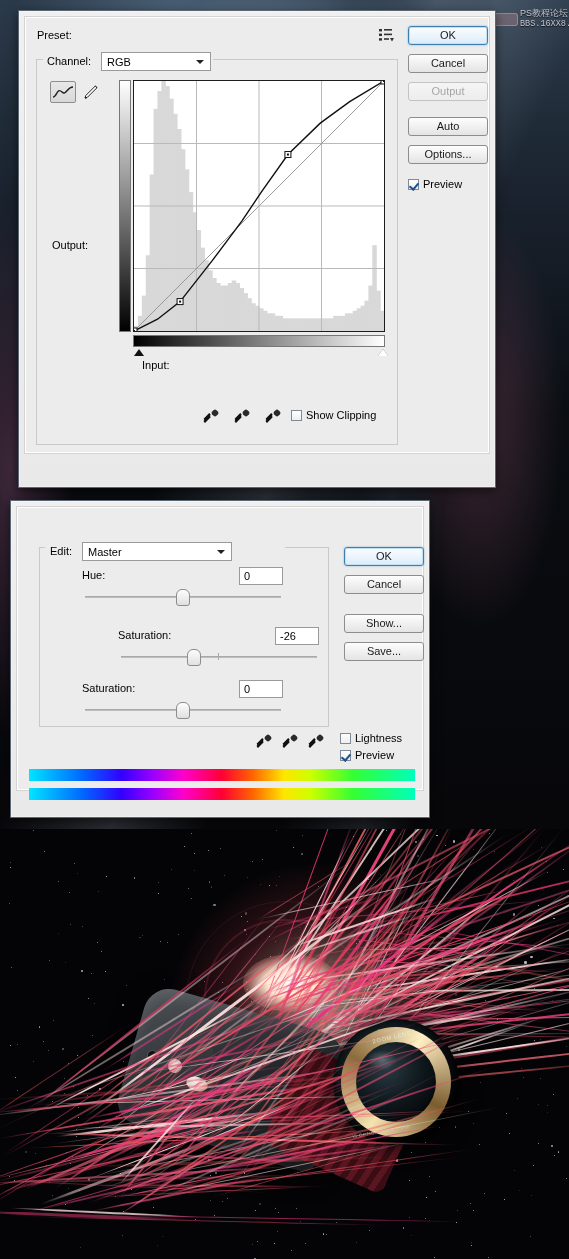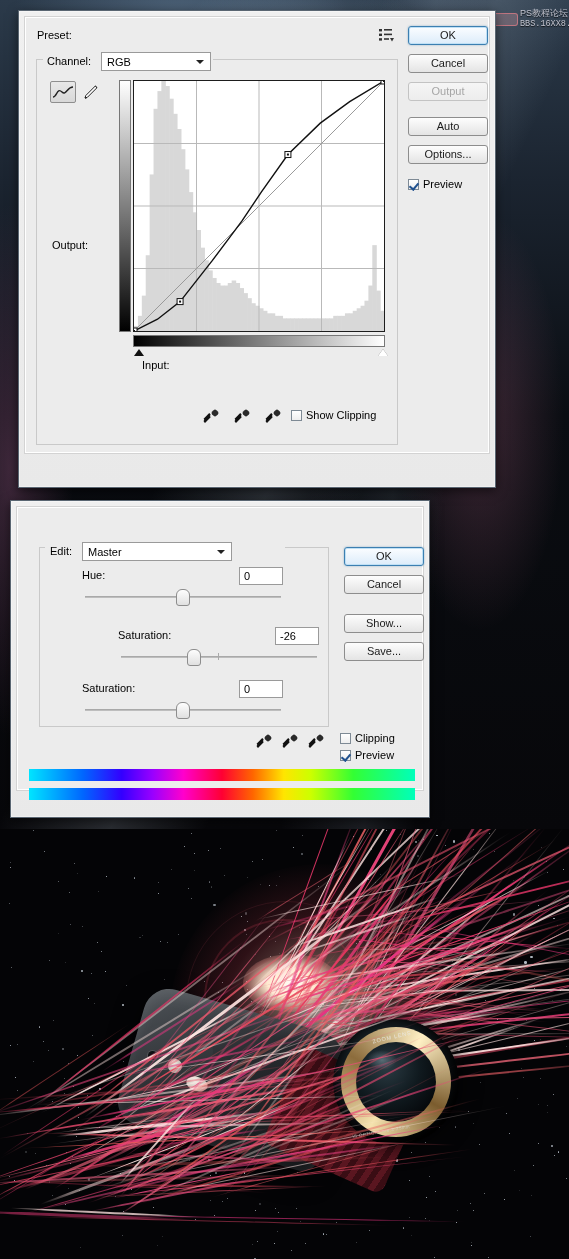--- a/index.html
+++ b/index.html
@@ -379,21 +379,21 @@
       </div>
 
       <div style="position:absolute;left:240px;top:228px;display:flex;gap:12px;">
         <span class="dropper"></span>
         <span class="dropper"></span>
         <span class="dropper"></span>
       </div>
 
       <div class="cb" id="cb-colorize" style="position:absolute;left:323px;top:225px;">
         <i></i>
-        <span>Clipping</span>
+        <span>Lightness</span>
       </div>
       <div class="cb on" id="cb-huesat-preview" style="position:absolute;left:323px;top:242px;">
         <i></i>
         <span>Preview</span>
       </div>
 
       <div class="huebar" style="position:absolute;left:12px;top:262px;width:386px;"></div>
       <div class="huebar" style="position:absolute;left:12px;top:281px;width:386px;"></div>
 
       <div style="position:absolute;left:327px;top:40px;width:80px;">

